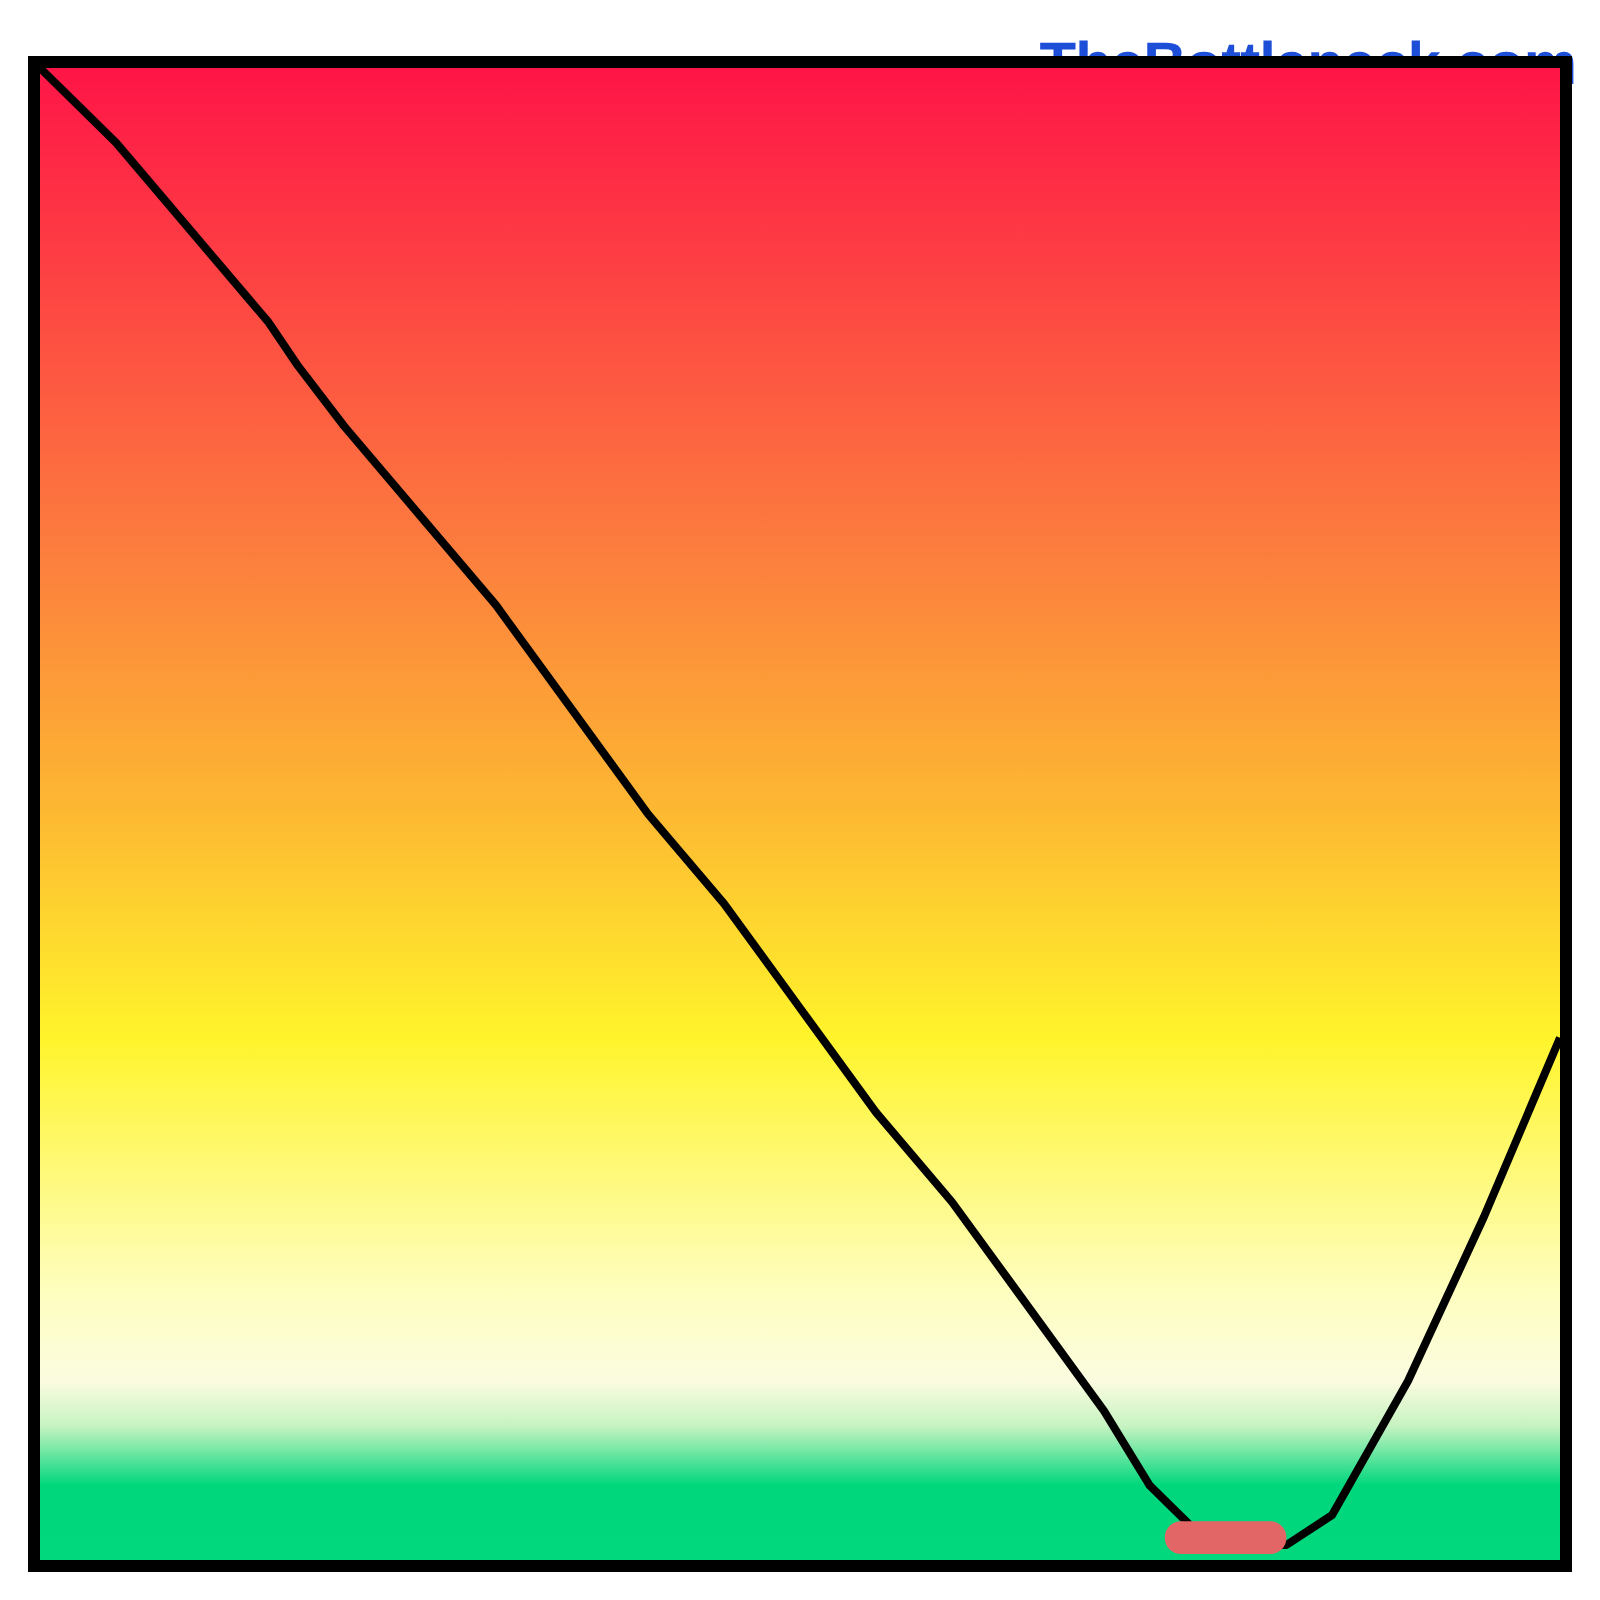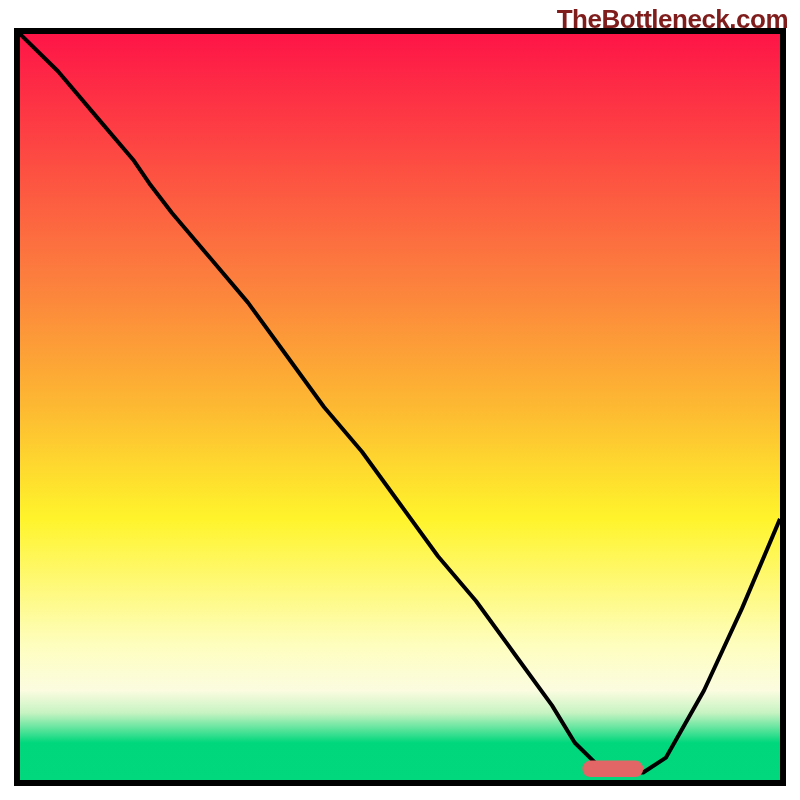--- a/index.html
+++ b/index.html
@@ -6,25 +6,25 @@
     margin: 0;
     padding: 0;
     width: 800px;
     height: 800px;
     background: #ffffff;
     font-family: Arial, Helvetica, sans-serif;
     position: relative;
   }
   .watermark {
     position: absolute;
-    top: 4px;
+    top: 16px;
     right: 12px;
-    font-size: 26px;
+    font-size: 30px;
     font-weight: bold;
-    color: #7f1d1d;
+    color: #1d4ed8;
     letter-spacing: -0.5px;
   }
   .chart-frame {
     position: absolute;
     top: 28px;
     left: 14px;
     width: 772px;
     height: 758px;
     border: 6px solid #000000;
     box-sizing: border-box;

